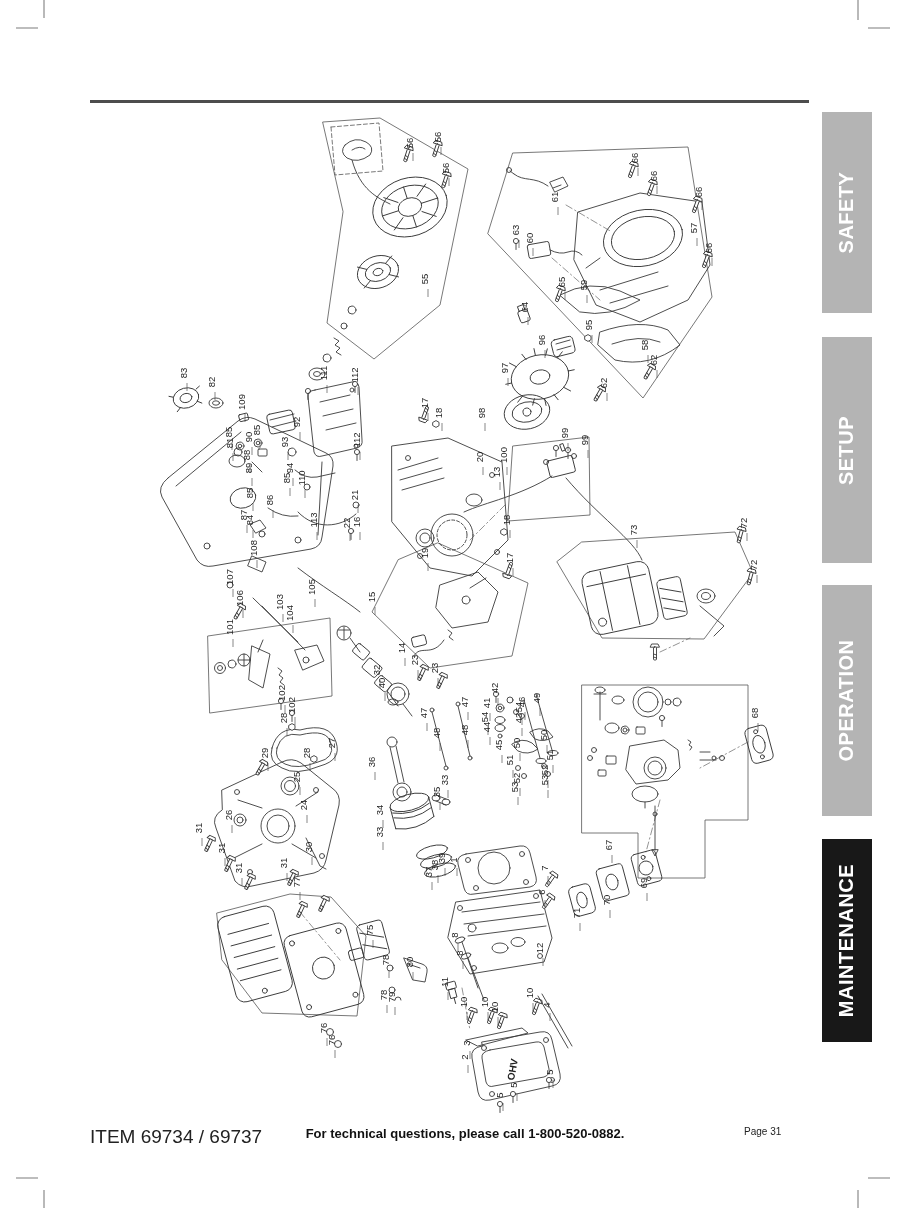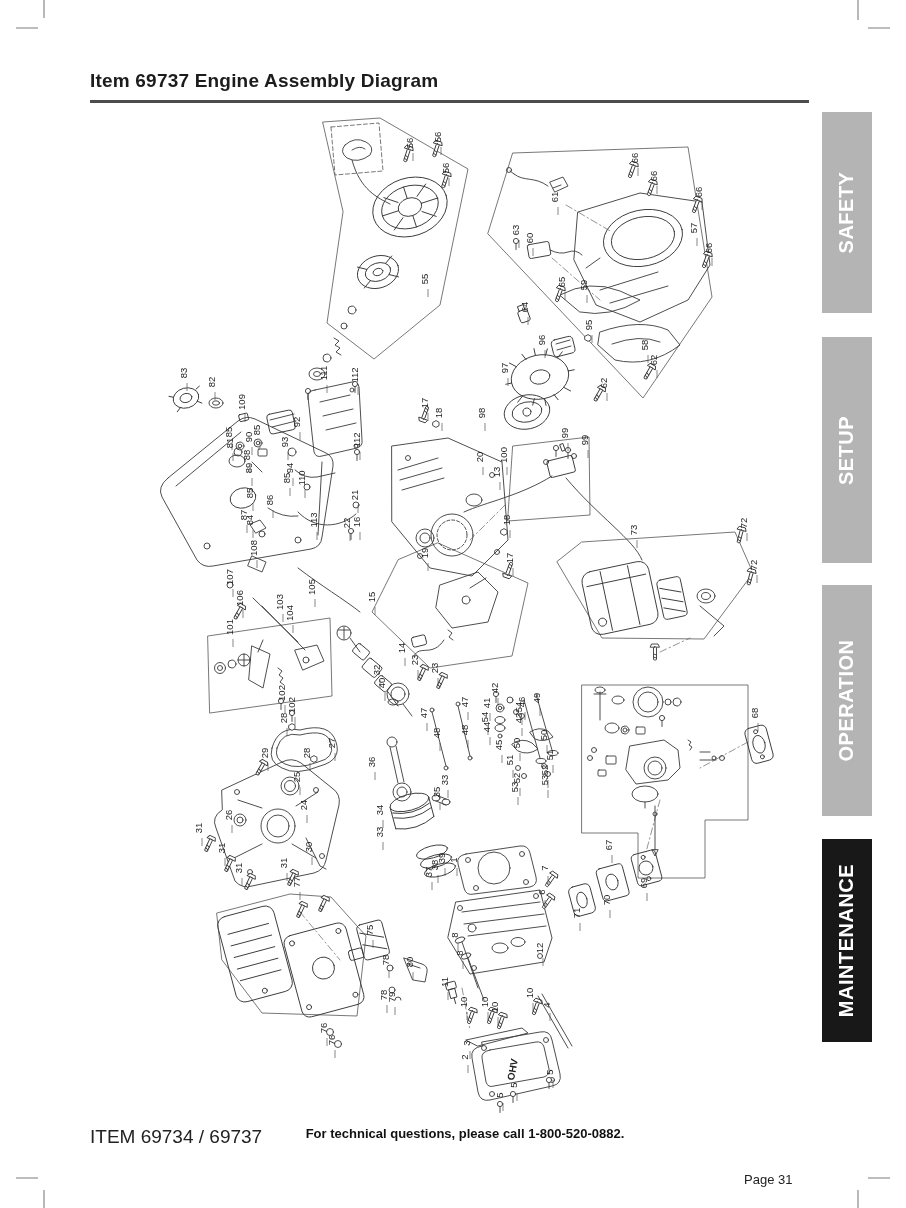--- a/index.html
+++ b/index.html
@@ -13,21 +13,21 @@
          justify-content:center; background:#b4b4b4; }
   .tab span { transform:rotate(-90deg); white-space:nowrap; color:#ffffff;
               font-size:20px; font-weight:bold; letter-spacing:0.5px; }
   .tab-safety      { top:112px; height:201px; }
   .tab-setup       { top:337px; height:226px; }
   .tab-operation   { top:585px; height:231px; }
   .tab-maintenance { top:839px; height:203px; background:#181818; }
   .footer-item    { position:absolute; left:90px;  top:1126px; font-size:19px; color:#222; }
   .footer-support { position:absolute; left:12px; width:906px; top:1126px; text-align:center;
                     font-size:13px; font-weight:bold; color:#111; }
-  .footer-page    { position:absolute; left:744px; top:1172px; font-size:13px; color:#222; }
+  .footer-page    { position:absolute; left:744px; top:1126px; font-size:10px; color:#222; }
   .callout { font-family:"Liberation Sans", sans-serif; font-size:9.5px; fill:#1e1e1e;
              text-anchor:middle; }
   .ohv { font-family:"Liberation Sans", sans-serif; font-size:10px; font-weight:bold; fill:#222;
          text-anchor:middle; }
 </style>
 </head>
 <body>
 
 <div class="page">
 
@@ -824,21 +824,20 @@
         <line x1="468" y1="1065" x2="468" y2="1073" stroke="#555" stroke-width="0.7"></line>
         <text x="553" y="1072" transform="rotate(-90 553 1072)" class="callout">5</text>
         <line x1="553" y1="1080" x2="553" y2="1088" stroke="#555" stroke-width="0.7"></line>
         <text x="517" y="1085" transform="rotate(-90 517 1085)" class="callout">5</text>
         <line x1="517" y1="1093" x2="517" y2="1101" stroke="#555" stroke-width="0.7"></line>
         <text x="503" y="1095" transform="rotate(-90 503 1095)" class="callout">5</text>
         <line x1="503" y1="1103" x2="503" y2="1111" stroke="#555" stroke-width="0.7"></line>
       </g>
   </svg>
 
-  <div class="title">Item 69737 Engine Assembly Diagram</div>
   <div class="title-rule"></div>
 
   <div class="tab tab-safety">
     <span>SAFETY</span>
   </div>
   <div class="tab tab-setup">
     <span>SETUP</span>
   </div>
   <div class="tab tab-operation">
     <span>OPERATION</span>

